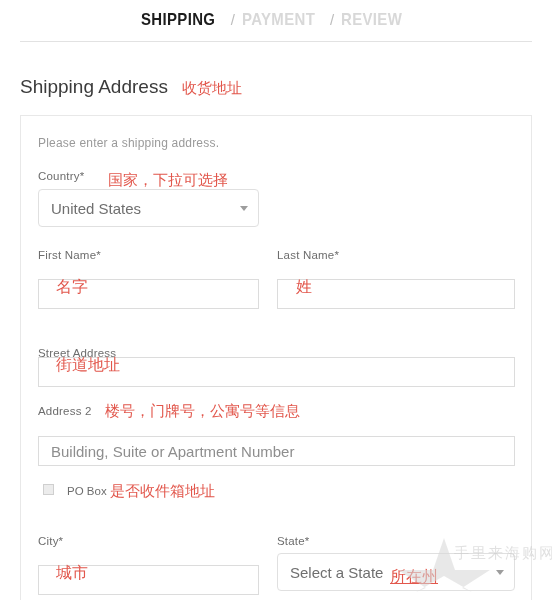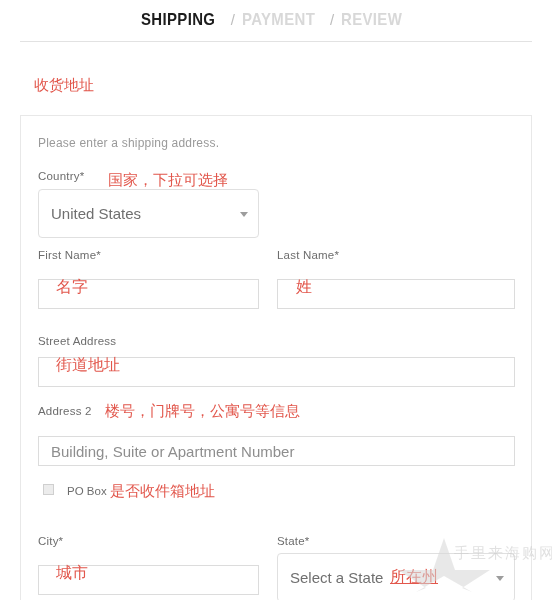--- a/index.html
+++ b/index.html
@@ -130,21 +130,21 @@
     margin-top: 12px;
   }
   .txt-input::placeholder { color: #8e8e8e; opacity: 1; }
 
   .sel-input {
     position: absolute;
     box-sizing: border-box;
     border: 1px solid #e0e0e0;
     border-radius: 4px;
     background: #fff;
-    height: 49px;
+    height: 38px;
     display: flex;
     align-items: center;
     padding: 0 12px;
     font-size: 15px;
     color: #6f6f6f;
   }
   .caret {
     position: absolute;
     right: 10px;
     top: 50%;
@@ -221,20 +221,21 @@
   <div class="steps">
     <span class="step step-active">SHIPPING</span>
     <span class="step-sep">/</span>
     <span class="step step-inactive">PAYMENT</span>
     <span class="step-sep">/</span>
     <span class="step step-inactive">REVIEW</span>
   </div>
   <div class="steps-rule"></div>
 
   <div class="section-head">
+    <span class="section-title">Shipping Address</span>
     <span class="anno anno-head">收货地址</span>
   </div>
 
   <div class="form-box"></div>
 
   <div class="intro">Please enter a shipping address.</div>
 
   <div class="field-label" style="left:38px; top:170px;">Country*</div>
   <div class="anno-beside" style="left:108px; top:171px;">国家，下拉可选择</div>
   <div class="sel-input" style="left:38px; top:189px; width:221px;">
@@ -243,21 +244,21 @@
   </div>
 
   <div class="field-label" style="left:38px; top:249px;">First Name*</div>
   <input class="txt-input" style="left: 38px; top: 267px; width: 221px;" value="">
   <div class="anno-in-field" style="left:56px; top:277px;">名字</div>
 
   <div class="field-label" style="left:277px; top:249px;">Last Name*</div>
   <input class="txt-input" style="left: 277px; top: 267px; width: 238px;" value="">
   <div class="anno-in-field" style="left:296px; top:277px;">姓</div>
 
-  <div class="field-label" style="left:38px; top:335px;">Street Address</div>
+  <div class="field-label" style="left:38px; top:347px;">Street Address</div>
   <input class="txt-input" style="left: 38px; top: 345px; width: 477px;" value="">
   <div class="anno-in-field" style="left:56px; top:355px;">街道地址</div>
 
   <div class="field-label" style="left:38px; top:405px;">Address 2</div>
   <div class="anno-beside" style="left:105px; top:402px;">楼号，门牌号，公寓号等信息</div>
   <input class="txt-input" style="left: 38px; top: 424px; width: 477px; font-size: 15px; color: rgb(121, 121, 121);" placeholder="Building, Suite or Apartment Number">
 
   <div class="cb-box"></div>
   <div class="cb-label">PO Box</div>
   <div class="anno-beside" style="left:110px; top:482px;">是否收件箱地址</div>

